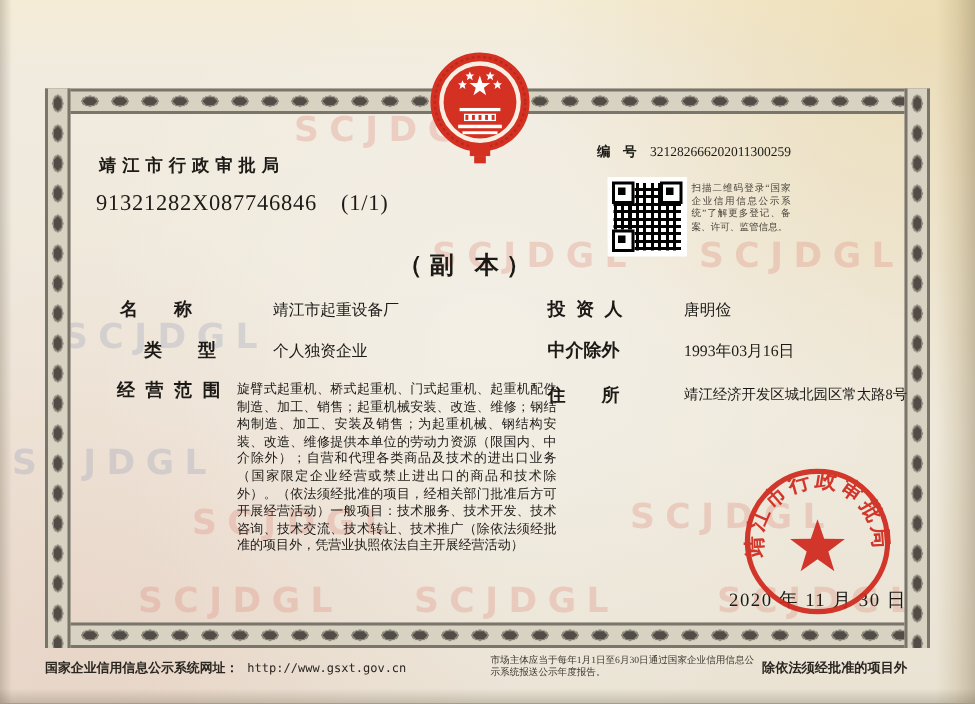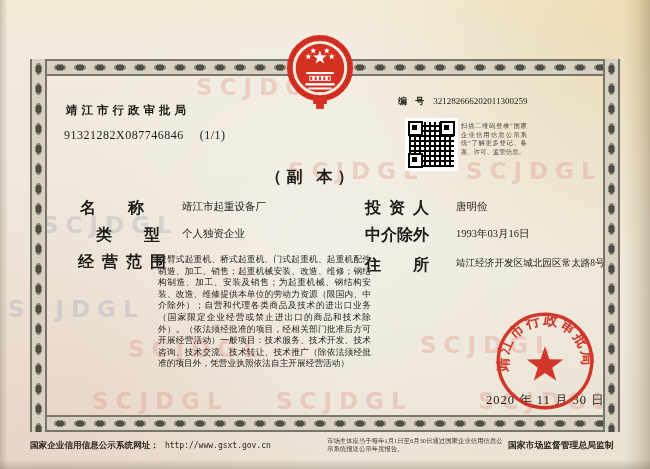--- a/index.html
+++ b/index.html
@@ -35,21 +35,21 @@
   .wm{position:absolute;font-family:"DejaVu Sans",sans-serif;font-weight:bold;
     font-size:23px;letter-spacing:7px;color:rgba(223,148,132,.34);white-space:nowrap;}
   .wm.blue{color:rgba(150,160,185,.30);}
   .wm1{left:196px;top:74px;} .wm2{left:288px;top:158px;} .wm3{left:466px;top:158px;}
   .wm4{left:42px;top:212px;} .wm5{left:8px;top:296px;} .wm6{left:128px;top:336px;}
   .wm7{left:420px;top:332px;} .wm8{left:92px;top:388px;} .wm9{left:276px;top:388px;}
   .wm10{left:478px;top:388px;}
 
   
   .credit-label{position:absolute;left:66px;top:103px;font-size:11.5px;font-weight:bold;letter-spacing:4px;}
-  .credit-code{position:absolute;left:64px;top:128px;font-size:12px;letter-spacing:.5px;}
+  .credit-code{position:absolute;left:64px;top:128px;font-size:15px;letter-spacing:.5px;}
   .credit-code .suffix{margin-left:16px;}
   .emblem{position:absolute;left:286px;top:28px;width:68px;height:86px;}
   .title{position:absolute;left:232px;top:112px;width:190px;text-align:center;
     font-size:36px;font-weight:bold;letter-spacing:12px;color:#c08216;
     text-shadow:1px 1px 0 #b8402a,-1px 0 0 #c95a30,0 1px 0 #b8402a;white-space:nowrap;}
   .subtitle{position:absolute;left:252px;top:167px;width:120px;text-align:center;
     font-size:16px;font-weight:bold;letter-spacing:5px;}
   .serial{position:absolute;left:398px;top:95px;font-size:9px;}
   .serial .lab{font-weight:bold;letter-spacing:3px;margin-right:6px;}
 
@@ -60,21 +60,21 @@
     background-image:
       repeating-linear-gradient(0deg,#000 0 2px,transparent 2px 5px),
       repeating-linear-gradient(90deg,#000 0 2px,#fff 2px 5px);}
   .finder{position:absolute;width:11px;height:11px;border:2px solid #000;background:#fff;}
   .finder::after{content:"";position:absolute;left:2px;top:2px;width:5px;height:5px;background:#000;}
   .finder.tl{left:1px;top:1px;} .finder.tr{right:1px;top:1px;} .finder.bl{left:1px;bottom:1px;}
   .qr-caption{position:absolute;left:461px;top:122px;width:66px;font-size:6.4px;line-height:8.6px;
     color:#4a443c;text-align:justify;}
 
   
-  .lab-text{font-weight:bold;font-size:16px;white-space:nowrap;}
+  .lab-text{font-weight:bold;font-size:12px;white-space:nowrap;}
   .val-text{font-size:10.5px;margin-left:24px;}
   .row-label{position:absolute;}
   .f-name-l{left:80px;top:198px;} .f-name-v{position:absolute;left:158px;top:200px;}
   .f-type-l{left:96px;top:225px;} .f-type-v{position:absolute;left:158px;top:227px;}
   .f-scope-l{left:78px;top:252px;letter-spacing:2px;}
   .f-scope-v{position:absolute;left:158px;top:254px;width:213px;font-size:8.7px;
     line-height:11.6px;text-align:justify;}
   .f-inv-l{left:365px;top:198px;letter-spacing:2px;} .f-inv-v{position:absolute;left:432px;top:200px;}
   .f-est-l{left:365px;top:225px;} .f-est-v{position:absolute;left:432px;top:227px;}
   .f-addr-l{left:365px;top:255px;} .f-addr-v{position:absolute;left:432px;top:257px;font-size:9.6px;white-space:nowrap;}
@@ -180,18 +180,18 @@
     <text font-size="13.5" fill="#cf281c" font-weight="bold" letter-spacing="2" font-family="'Liberation Serif','DejaVu Serif',serif">
       <textPath href="#arc" startOffset="4%">靖江市行政审批局</textPath>
     </text>
     <polygon points="48,34 52.2,46.3 65.2,46.5 54.8,54.3 58.6,66.7 48,59.2 37.4,66.7 41.2,54.3 30.8,46.5 43.8,46.3" fill="#d0281c"></polygon>
   </svg>
 
   <div class="foot-url">
     <span>国家企业信用信息公示系统网址：</span><span class="url">http://www.gsxt.gov.cn</span>
   </div>
   <div class="foot-notice">市场主体应当于每年1月1日至6月30日通过国家企业信用信息公示系统报送公示年度报告。</div>
-  <div class="foot-sup">国家市场监督管理总局监制</div>
+  <div class="foot-sup">除依法须经批准的项目外</div>
 
   <div class="edge-right"></div>
   <div class="edge-bottom"></div>
   <div class="edge-left"></div>
 </div>
 
 </body></html>

